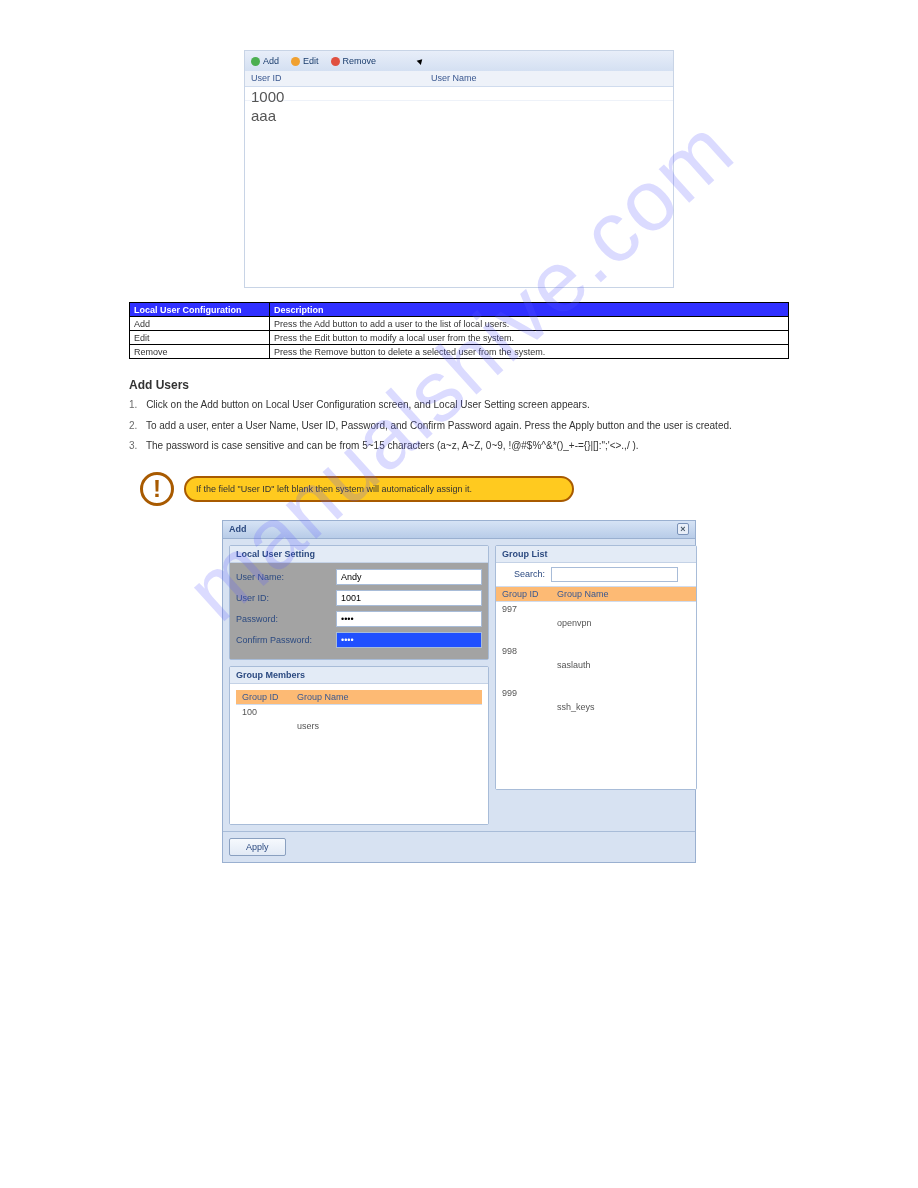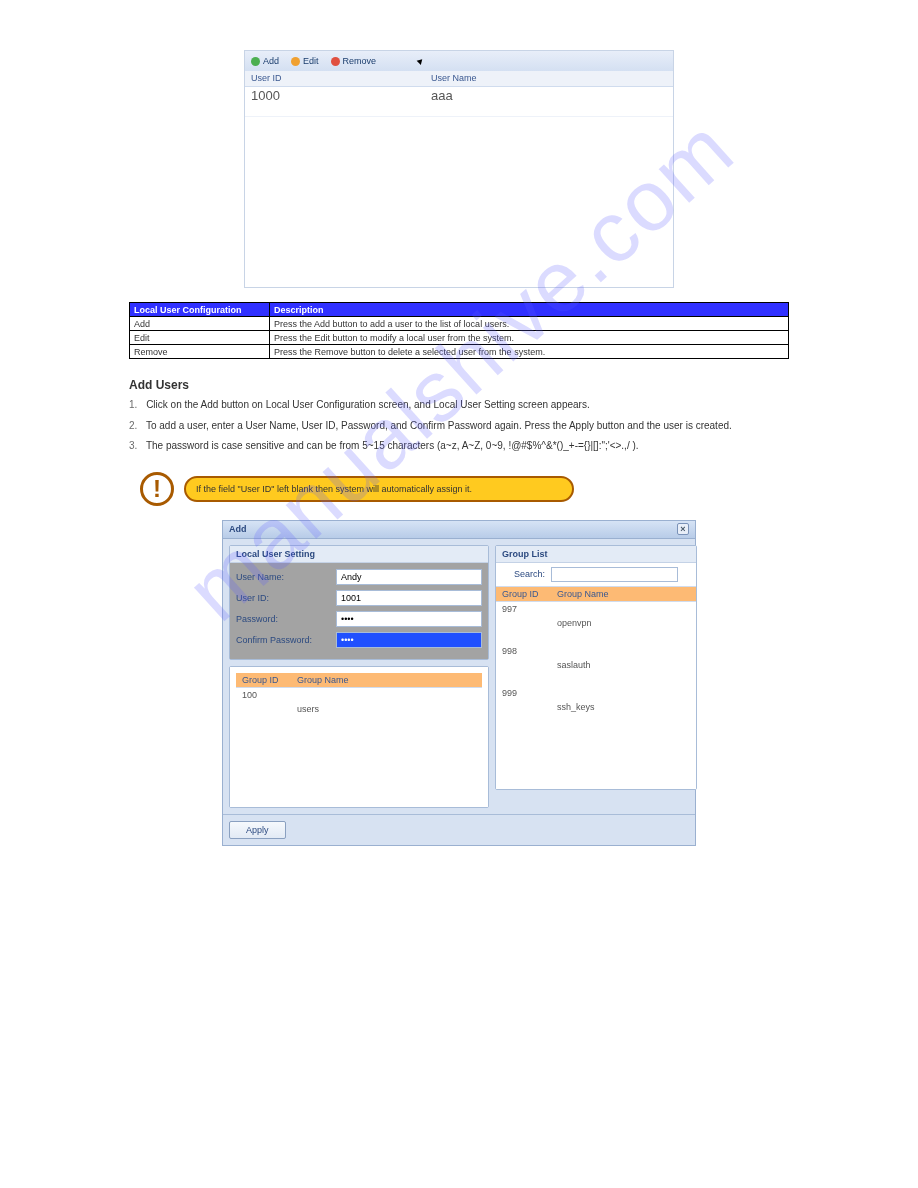--- a/index.html
+++ b/index.html
@@ -51,22 +51,22 @@
     background: #eef2f9;
     height: 16px;
     display: flex;
     font-size: 9px;
     color: #3a5890;
     border-bottom: 1px solid #d0dcee;
   }
   .shot1-head .c1 { width: 180px; padding: 2px 6px; }
   .shot1-head .c2 { flex: 1; padding: 2px 6px; }
   .shot1-row {
-    display: flex; font-size: 13px; color: #555;
-    height: 30px; border-bottom: 1px solid #eef2f9;
+    display: flex; font-size: 15px; color: #555;
+    height: 14px; border-bottom: 1px solid #eef2f9; flex-direction: column;
   }
   .shot1-row .c1 { width: 180px; padding: 1px 6px; }
   .shot1-row .c2 { flex: 1; padding: 1px 6px; }
 
   
   .desc-table {
     width: 660px;
     margin: 14px auto 0;
     border-collapse: collapse;
     font-size: 9px;
@@ -324,20 +324,21 @@
               <label>Password:</label>
               <input type="text" value="••••" style="">
             </div>
             <div class="form-row">
               <label>Confirm Password:</label>
               <input type="text" class="sel" value="••••" style="">
             </div>
           </div>
         </div>
         <div class="panel white">
+          <div class="panel-title">Group Members</div>
           <div class="panel-body members">
             <div class="list-head">
               <div class="lc1">Group ID</div>
               <div class="lc2">Group Name</div>
             </div>
             <div class="list-row">
               <div class="lc1">100</div>
               <div class="lc2">users</div>
             </div>
           </div>

